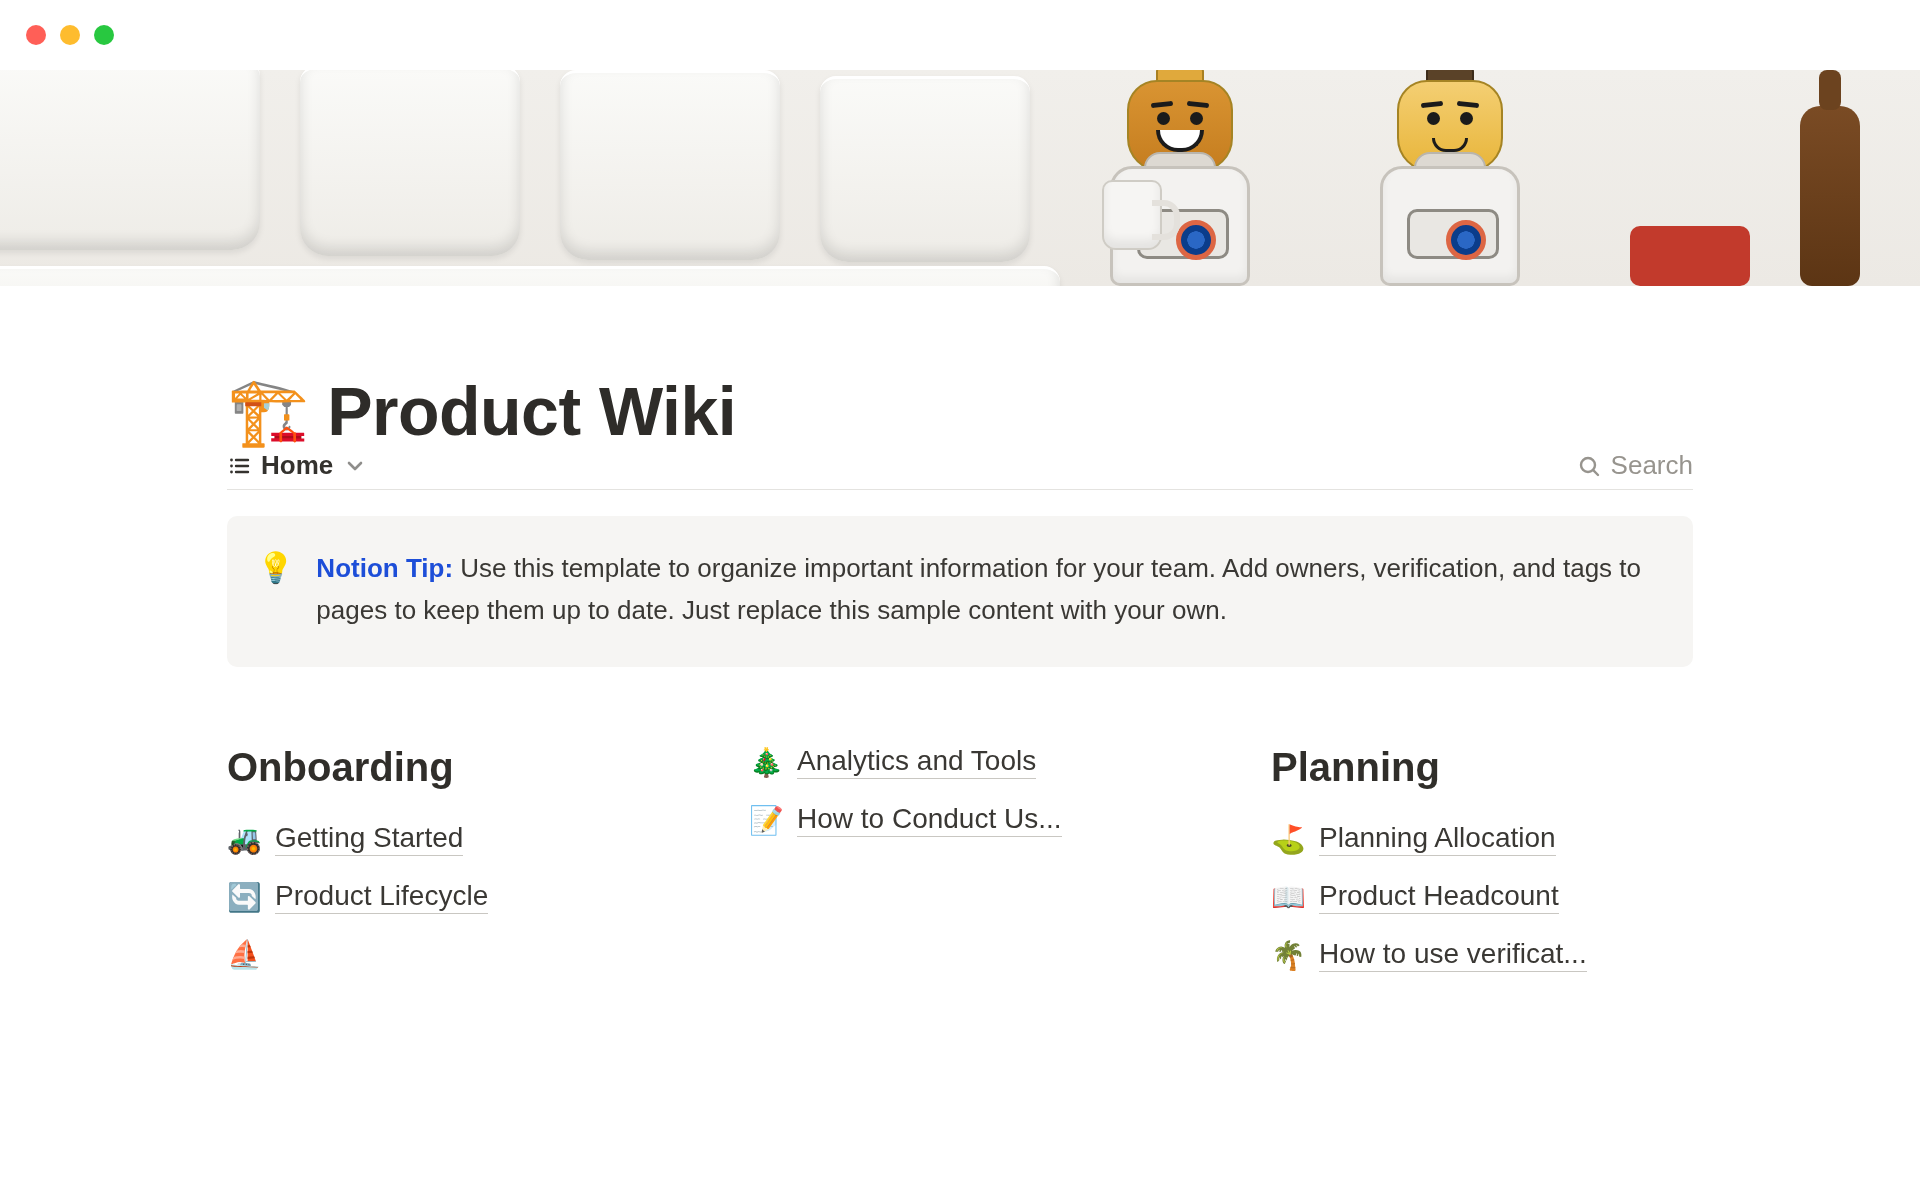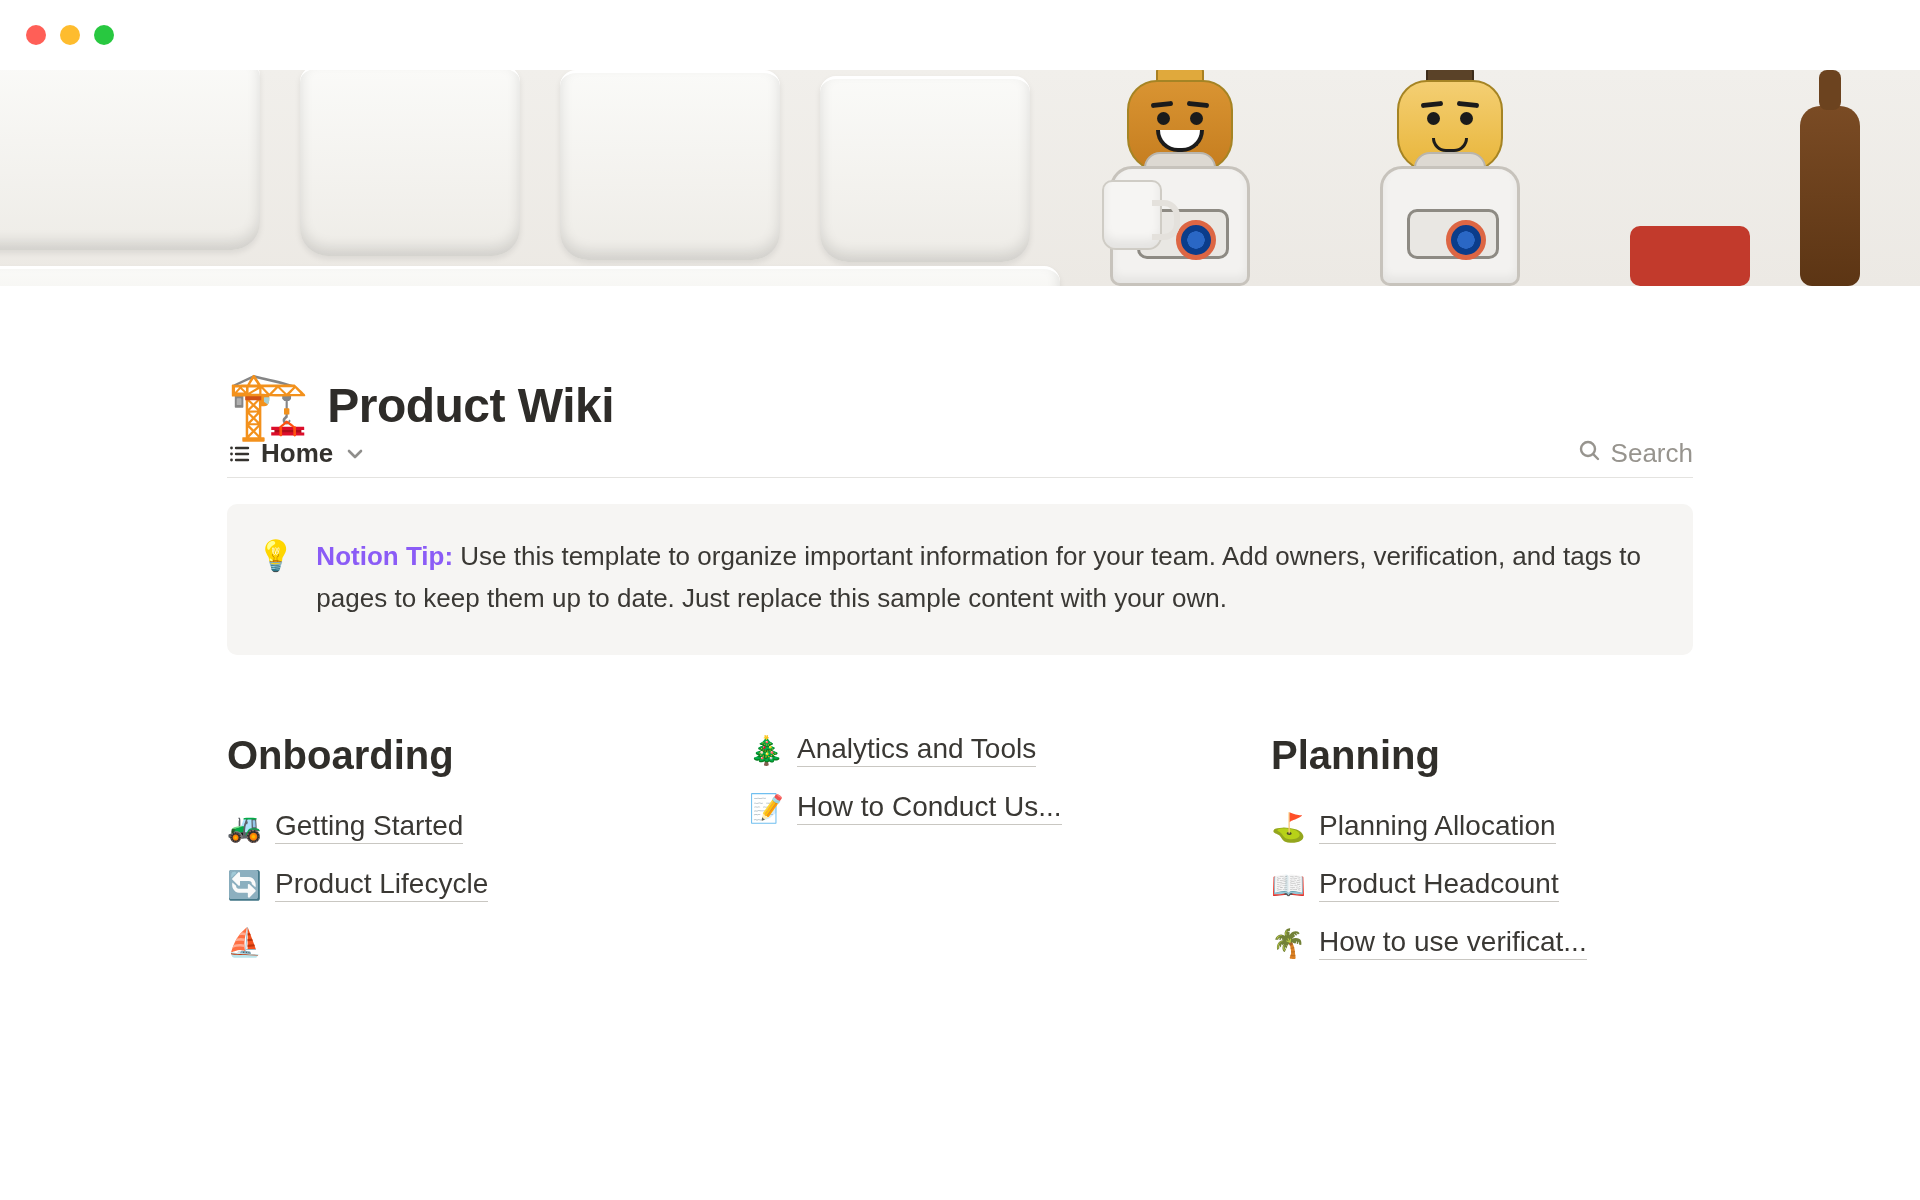--- a/index.html
+++ b/index.html
@@ -114,51 +114,51 @@
     width: 1466px;
     margin: 0 auto;
     padding-top: 86px;
   }
 
   .page-title-row{
     display:flex;align-items:center;gap:18px;
   }
   .page-emoji{font-size:66px;line-height:1;}
   .page-title{
-    font-size:48px;font-weight:700;letter-spacing:-0.5px;color:#2e2c29;
+    font-size:68px;font-weight:700;letter-spacing:-0.5px;color:#2e2c29;
   }
 
   
   .viewbar{
     display:flex;align-items:center;justify-content:space-between;
     border-bottom:1px solid #e4e3e0;
     padding-bottom:8px;
   }
   .view-tab{
     display:flex;align-items:center;gap:10px;
     font-size:26px;font-weight:600;color:#34322e;cursor:pointer;
   }
   .view-tab svg{width:24px;height:24px;stroke:#34322e;}
   .chev{width:20px;height:20px;opacity:.55;}
   .search-btn{
-    display:flex;gap:10px;color:#97948e;font-size:26px;cursor:pointer;
+    display:flex;align-items:center;gap:10px;color:#97948e;font-size:26px;cursor:pointer;
   }
   .search-btn svg{width:24px;height:24px;stroke:#97948e;}
 
   
   .callout{
     margin-top:26px;
     background:#f6f5f3;
     border-radius:10px;
     padding:32px 40px 36px 30px;
     display:flex;gap:22px;
     font-size:26px;line-height:1.6;color:#3a3834;
   }
   .callout .bulb{font-size:30px;line-height:1.3;}
-  .callout b{color:#8b5cf6;}
+  .callout b{color:#1d4ed8;}
 
   
   .cols{
     display:grid;
     grid-template-columns: repeat(3, 1fr);
     column-gap: 100px;
     margin-top:78px;
   }
   .col h2{
     font-size:40px;font-weight:700;color:#302e2a;margin-bottom:32px;

